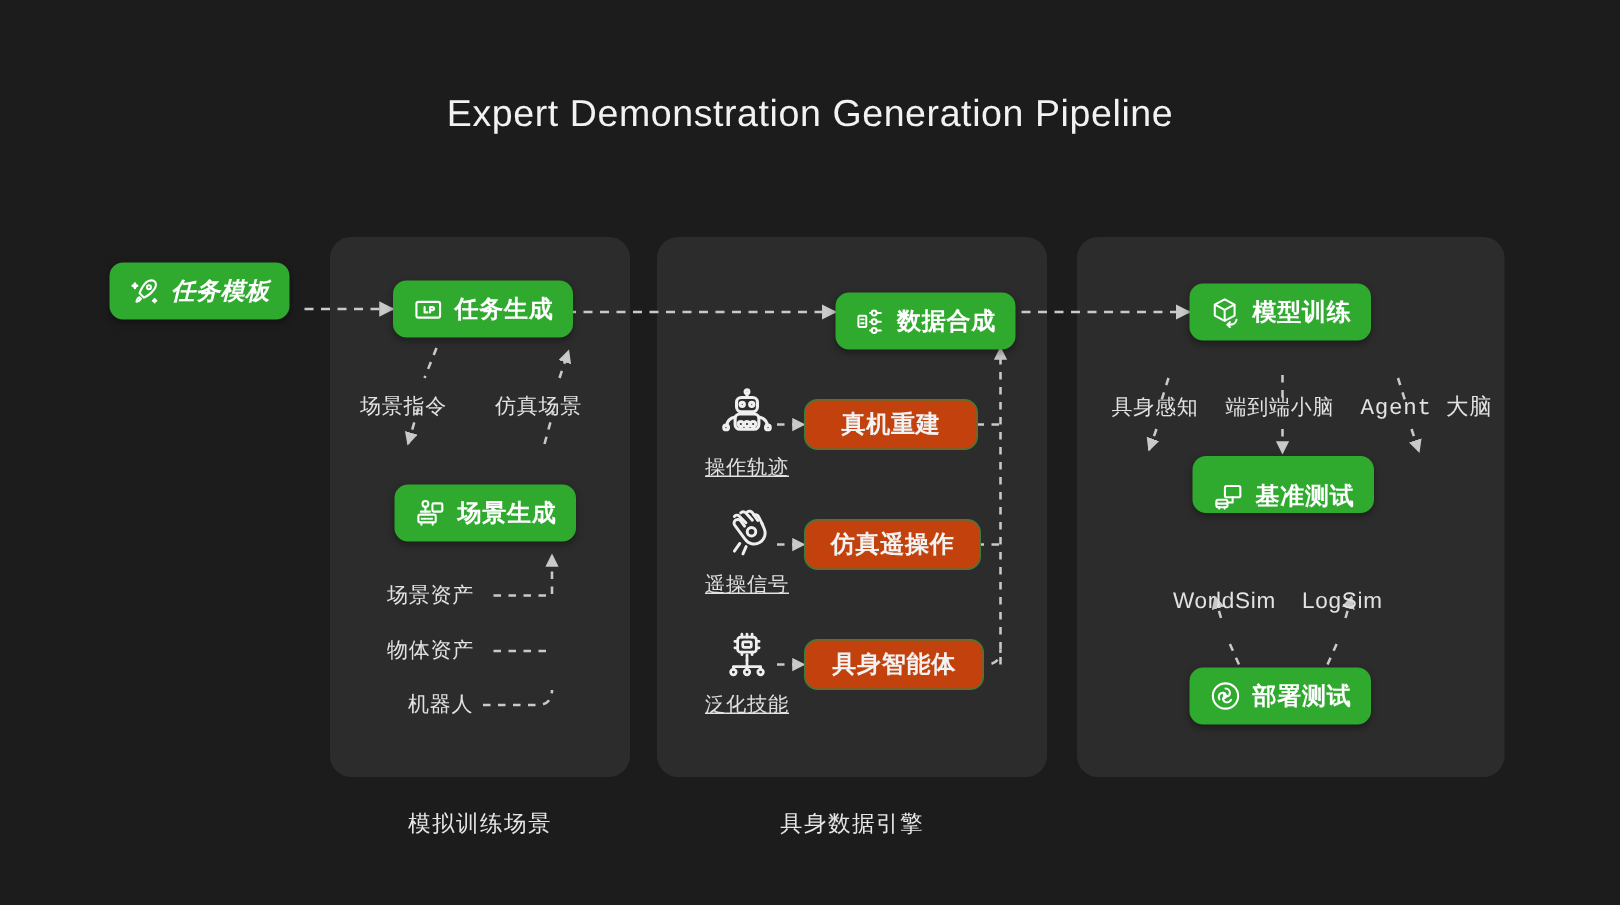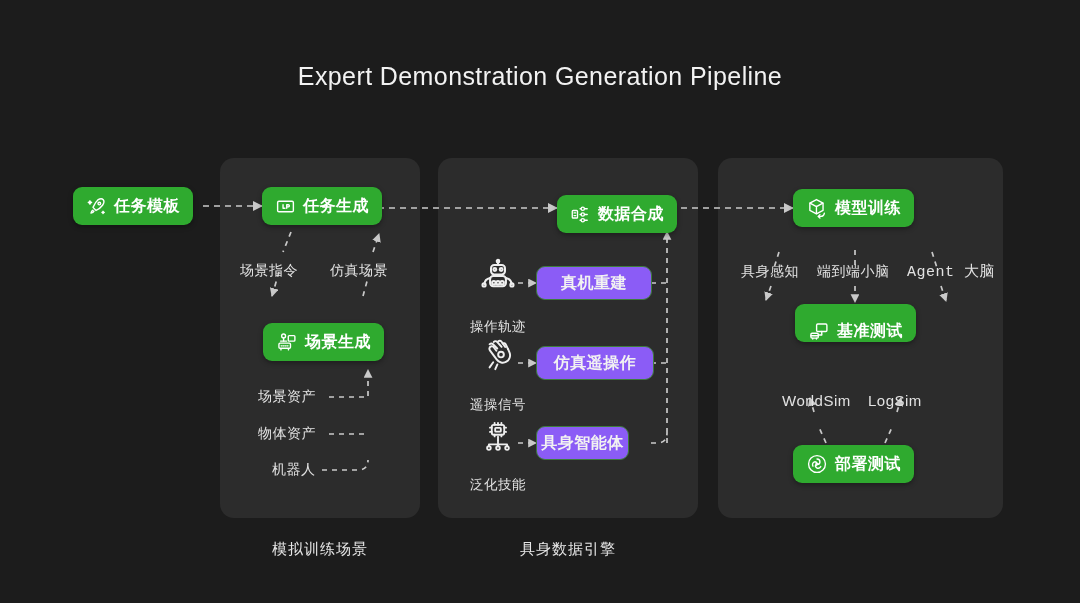--- a/index.html
+++ b/index.html
@@ -60,37 +60,37 @@
   }
   .chip svg{display:block}
 
   .obox{
     position:absolute;
     display:flex;align-items:center;justify-content:center;
     border:1.5px solid #3e7c3c;
     border-radius:9px;
     height:34px;
     box-sizing:border-box;
-    background:#8b5cf6;
+    background:#c2410c;
   }
   .obox .lbl{font-size:16px;font-weight:bold;color:#f2f2f2;letter-spacing:.5px;white-space:nowrap;}
 
   
   .tlabel{
     position:absolute;
     font-size:14px;
     color:#e2e2e2;
     white-space:nowrap;
     letter-spacing:.5px;
   }
   .tlabel.lat{font-family:"Liberation Sans",sans-serif;font-size:15px;}
 
   
   .iconset{position:absolute;text-align:center;width:70px;}
-  .iconset .cap{font-size:13.5px;color:#e2e2e2;margin-top:18px;letter-spacing:.5px;}
+  .iconset .cap{font-size:13.5px;color:#e2e2e2;margin-top:2px;letter-spacing:.5px;text-decoration:underline;}
 
   svg.wires{position:absolute;left:0;top:0;width:1080px;height:603px;pointer-events:none;}
 </style>
 </head>
 <body>
 
 <div id="stage">
 
   <div class="title">Expert Demonstration Generation Pipeline</div>
 
@@ -143,21 +143,21 @@
       <path d="M855,250 L855,268 M855,286 L855,302" marker-end="url(#ahs)"></path>
       <path d="M932,252 L937,268 M941,286 L946,301" marker-end="url(#ahs)"></path>
     </g>
 
     <g stroke="#c9c9c9" stroke-width="1.7" fill="none" stroke-dasharray="5 5">
       <path d="M826,443 L818,425 M814,412 L810,398" marker-end="url(#ahs)"></path>
       <path d="M885,443 L893,425 M897,412 L901,398" marker-end="url(#ahs)"></path>
     </g>
   </svg>
 
-  <div class="chip" style="left:73px;top:187px;">
+  <div class="chip" style="left:73px;top:175px;font-style:italic;">
     <span>
       <svg width="21" height="21" viewBox="0 0 24 24" fill="none" stroke="#fff" stroke-width="1.6" stroke-linecap="round" stroke-linejoin="round">
         <path d="M13.5 4.5c2.6-1.6 5.2-1.4 6.2-.2 1 1.2 1 3.8-.8 6.3-1.6 2.2-4.6 4.6-7.4 5.9l-3.5-3.5c1.2-2.8 3.4-6.8 5.5-8.5z"></path>
         <circle cx="15.2" cy="8.6" r="1.5"></circle>
         <path d="M8 16.2c-1.2.5-2 1.6-2.3 3.4 1.8-.3 2.9-1.1 3.4-2.3"></path>
         <path d="M4.5 5.5l.6 1.3 1.3.6-1.3.6-.6 1.3-.6-1.3-1.3-.6 1.3-.6z"></path>
         <path d="M19.5 17.5l.4.9.9.4-.9.4-.4.9-.4-.9-.9-.4.9-.4z"></path>
       </svg>
     </span>
     <span class="lbl">任务模板</span>
@@ -265,21 +265,21 @@
         <path d="M12 11.8v2.6"></path>
         <path d="M5.6 18.4v-1.2h12.8v1.2"></path>
         <path d="M12 14.4v4"></path>
         <circle cx="5.6" cy="19.8" r="1.3"></circle>
           <circle cx="12" cy="19.8" r="1.3"></circle>
           <circle cx="18.4" cy="19.8" r="1.3"></circle>
       </svg>
     </span>
     <div class="cap">泛化技能</div>
   </div>
-  <div class="obox" style="left:536px;top:426px;width:93px;">
+  <div class="obox" style="left:536px;top:426px;width:120px;">
     <span class="lbl">具身智能体</span>
   </div>
 
   <div class="caption" id="cap2">具身数据引擎</div>
 
   <div class="chip" style="left:793px;top:189px;">
     <span>
       <svg width="22" height="22" viewBox="0 0 24 24" fill="none" stroke="#fff" stroke-width="1.5" stroke-linecap="round" stroke-linejoin="round">
         <path d="M11.4 2.8L4.2 6.6v8l7.2 3.8 7.2-3.8v-8z"></path>
         <path d="M4.4 6.7l7 3.7 7-3.7M11.4 10.4v7.8"></path>

